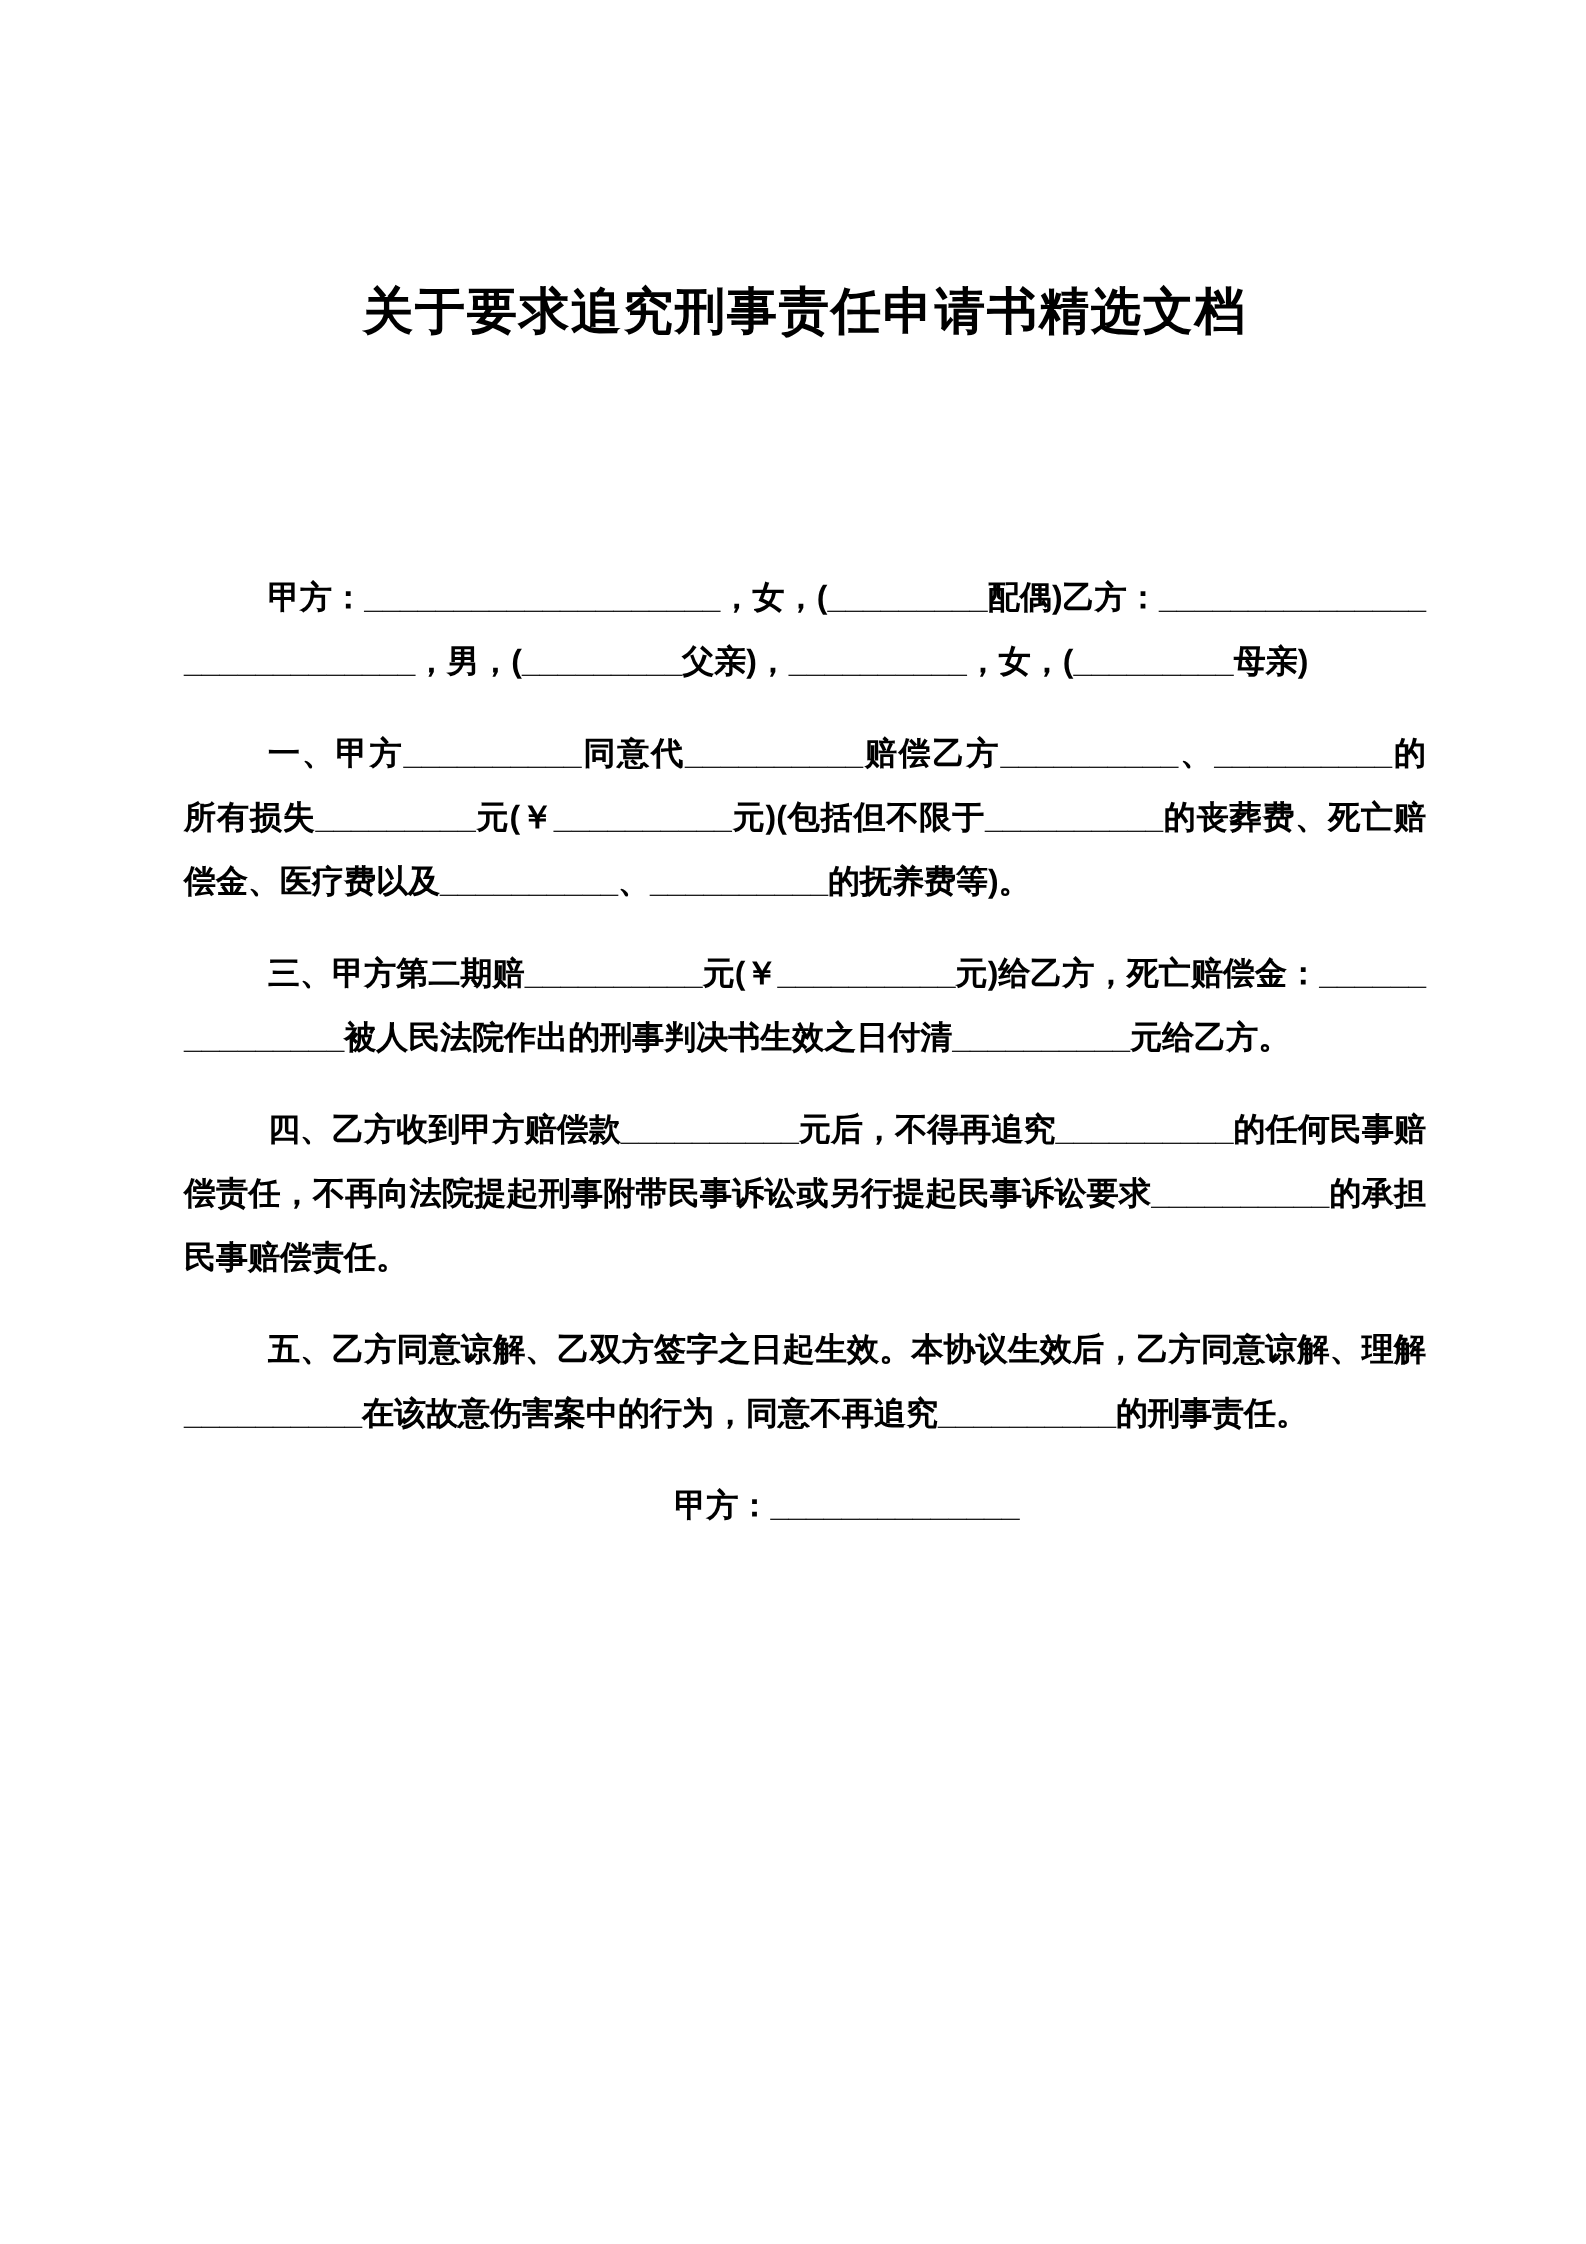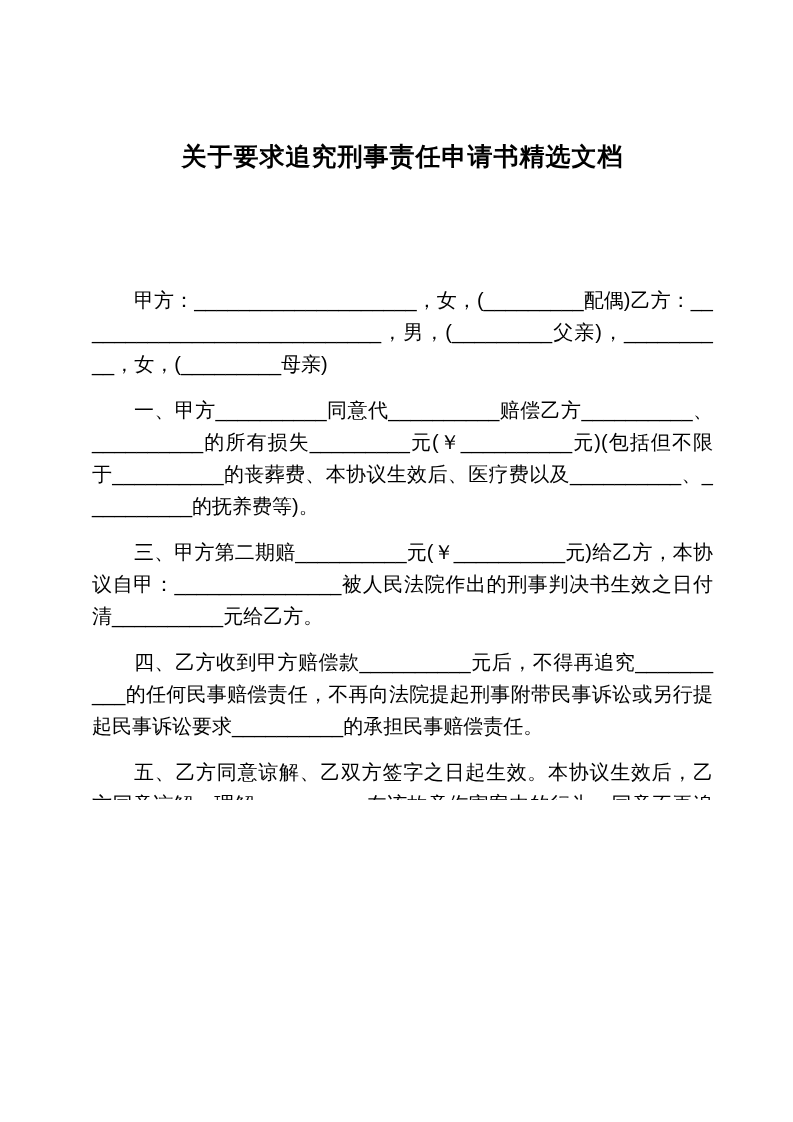--- a/index.html
+++ b/index.html
@@ -20,27 +20,28 @@
   }
   .doc-title {
     font-size: 25px;
     font-weight: bold;
     line-height: 32px;
     text-align: center;
     margin: 0 0 112px 0;
     letter-spacing: 1px;
   }
   .para {
-    font-size: 20px;
+    font-size: 16px;
     line-height: 32px;
     text-align: justify;
     text-indent: 42px;
     margin: 0 0 14px 0;
     word-break: break-all;
     overflow-wrap: anywhere;
+    font-weight: bold;
   }
   .para.signature {
     margin-top: 8px;
     text-align: center;
   }
   .page-footer {
     position: absolute;
     left: 0;
     right: 0;
     top: 1048px;
@@ -53,24 +54,24 @@
 </head>
 <body>
 
 <div class="page">
 
   <h1 class="doc-title">关于要求追究刑事责任申请书精选文档</h1>
 
   <p class="para">甲方：____________________，女，(_________配偶)乙方：____________________________，男，(_________父亲)，__________，女，(_________母亲)</p>
 
 
-  <p class="para">一、甲方__________同意代__________赔偿乙方__________、__________的所有损失_________元(￥__________元)(包括但不限于__________的丧葬费、本协议生效后、医疗费以及__________、__________的抚养费等)。</p>
+  <p class="para">一、甲方__________同意代__________赔偿乙方__________、__________的所有损失_________元(￥__________元)(包括但不限于__________的丧葬费、死亡赔偿金、医疗费以及__________、__________的抚养费等)。</p>
 
 
-  <p class="para">三、甲方第二期赔__________元(￥__________元)给乙方，本协议自甲：_______________被人民法院作出的刑事判决书生效之日付清__________元给乙方。</p>
+  <p class="para">三、甲方第二期赔__________元(￥__________元)给乙方，死亡赔偿金：_______________被人民法院作出的刑事判决书生效之日付清__________元给乙方。</p>
 
   <p class="para">四、乙方收到甲方赔偿款__________元后，不得再追究__________的任何民事赔偿责任，不再向法院提起刑事附带民事诉讼或另行提起民事诉讼要求__________的承担民事赔偿责任。</p>
 
   <p class="para">五、乙方同意谅解、乙双方签字之日起生效。本协议生效后，乙方同意谅解、理解__________在该故意伤害案中的行为，同意不再追究__________的刑事责任。</p>
 
 
   <p class="para signature">甲方：______________</p>
 
   <div class="page-footer">1</div>
 

